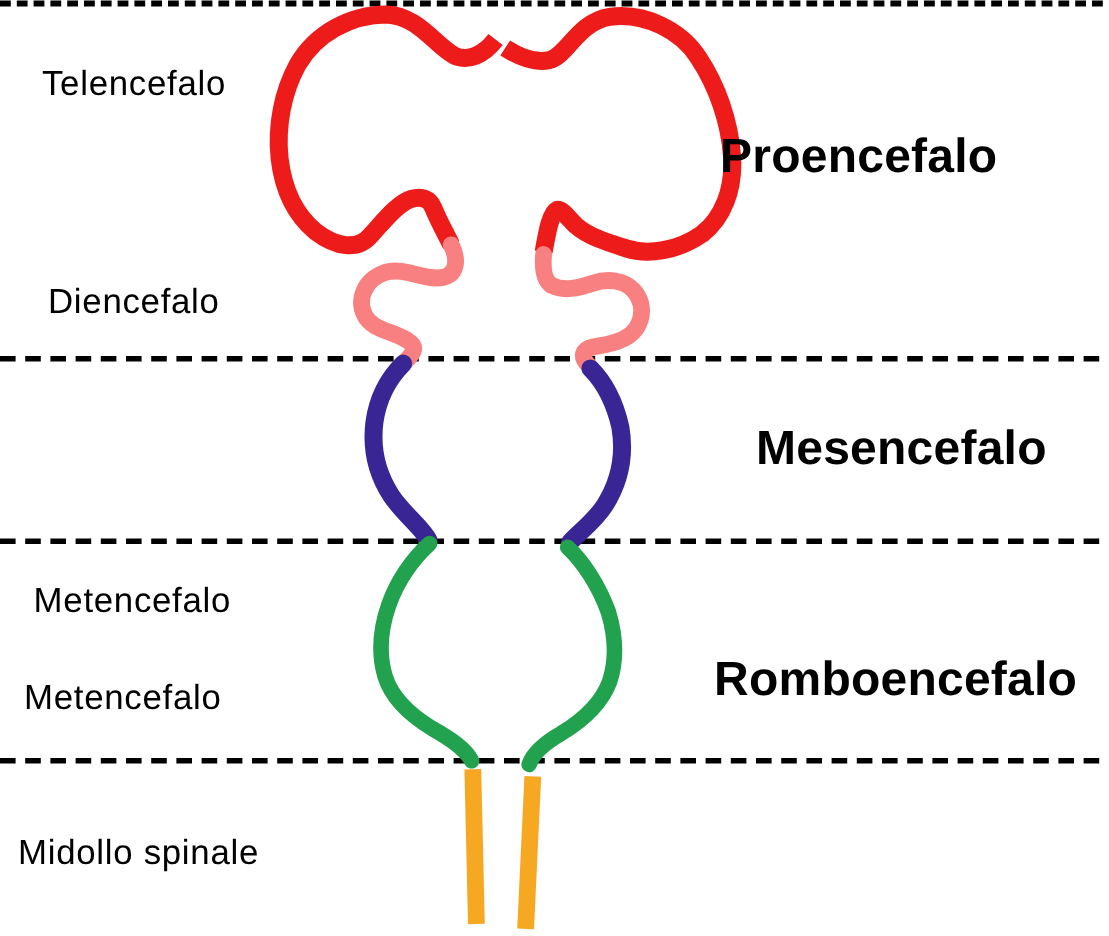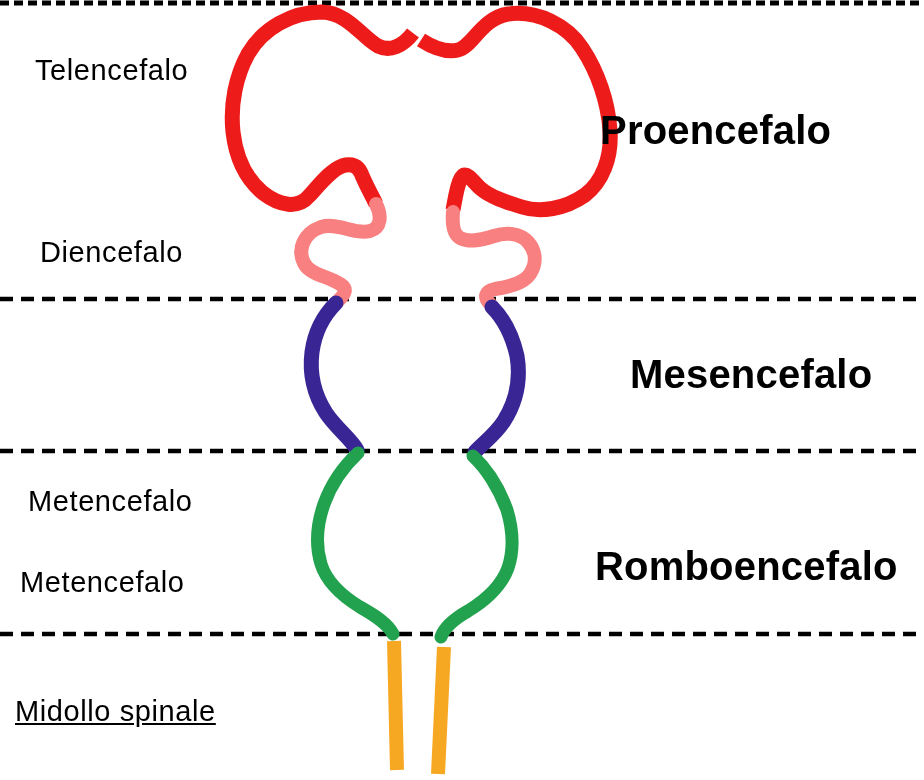--- a/index.html
+++ b/index.html
@@ -35,21 +35,21 @@
   }
   .label.right {
     font-size: 40px;
     font-weight: bold;
     letter-spacing: 0.2px;
   }
   .lbl-telencefalo   { left: 35px;  top: 54px;  }
   .lbl-diencefalo    { left: 40px;  top: 236px; }
   .lbl-metencefalo   { left: 28px;  top: 485px; }
   .lbl-mielencefalo  { left: 20px;  top: 566px; }
-  .lbl-midollo       { left: 15px;  top: 695px; text-decoration: underline; }
+  .lbl-midollo       { left: 15px;  top: 695px; }
   .lbl-proencefalo   { left: 600px; top: 108px; }
   .lbl-mesencefalo   { left: 630px; top: 352px; }
   .lbl-romboencefalo { left: 595px; top: 518px; margin-top: 26px; }
 </style>
 </head>
 <body>
 
 <div class="canvas">
 
   <svg class="diagram-svg" viewBox="0 0 924 780">

